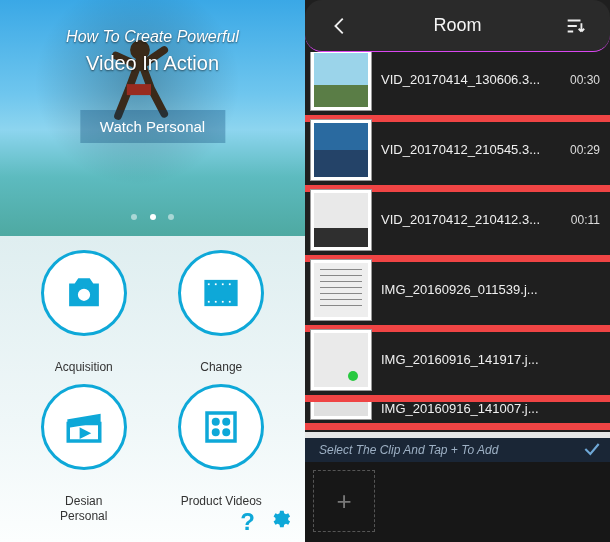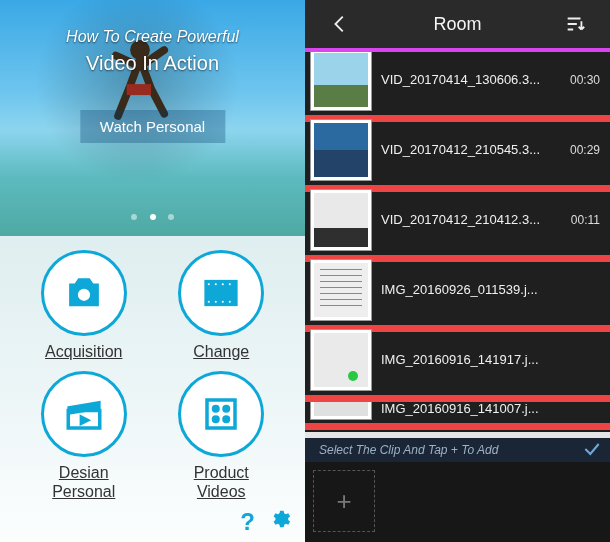--- a/index.html
+++ b/index.html
@@ -82,27 +82,26 @@
     }
     .circle {
       width: 86px; height: 86px;
       border: 3px solid #0ea8d8;
       border-radius: 50%;
       display:flex; align-items:center; justify-content:center;
       background: #fff;
     }
     .circle svg { width: 42px; height: 42px; fill:#0ea8d8; stroke:#0ea8d8; }
     .tile-label {
-      margin-top: 6px;
-      font-size: 16px;
+      margin-top: 24px;
+      font-size: 12px;
       color: #333;
       text-align:center;
       line-height: 1.2;
       max-width: 100px;
-      text-decoration: underline;
     }
     .footer-icons {
       position:absolute; bottom: 6px; right: 14px;
       display:flex; gap: 14px;
       align-items:center;
     }
     .footer-icons span { color:#0ea8d8; font-size:24px; cursor:pointer; font-weight:bold;}
     .gear { width: 22px; height:22px; }
 
     
@@ -113,21 +112,22 @@
       color: #e6e6e6;
       display:flex;
       flex-direction:column;
       position: relative;
     }
     .topbar {
       height: 52px;
       background: #2a2a2a;
       display:flex; align-items:center; justify-content:space-between;
       padding: 0 24px;
-      border-bottom: 4px solid #d946ef;
+      border-bottom: 1px solid #d946ef;
+      border-radius: 17px;
     }
     .topbar .title { font-size: 18px; color:#f5f5f5; }
     .topbar svg, .topbar .icon-wrap { width: 22px; height: 22px; color:#eee; stroke:#eee; fill:none; cursor:pointer;}
     
     .list {
       flex:1;
       overflow:hidden;
     }
     .row {
       display:flex; align-items:center;

